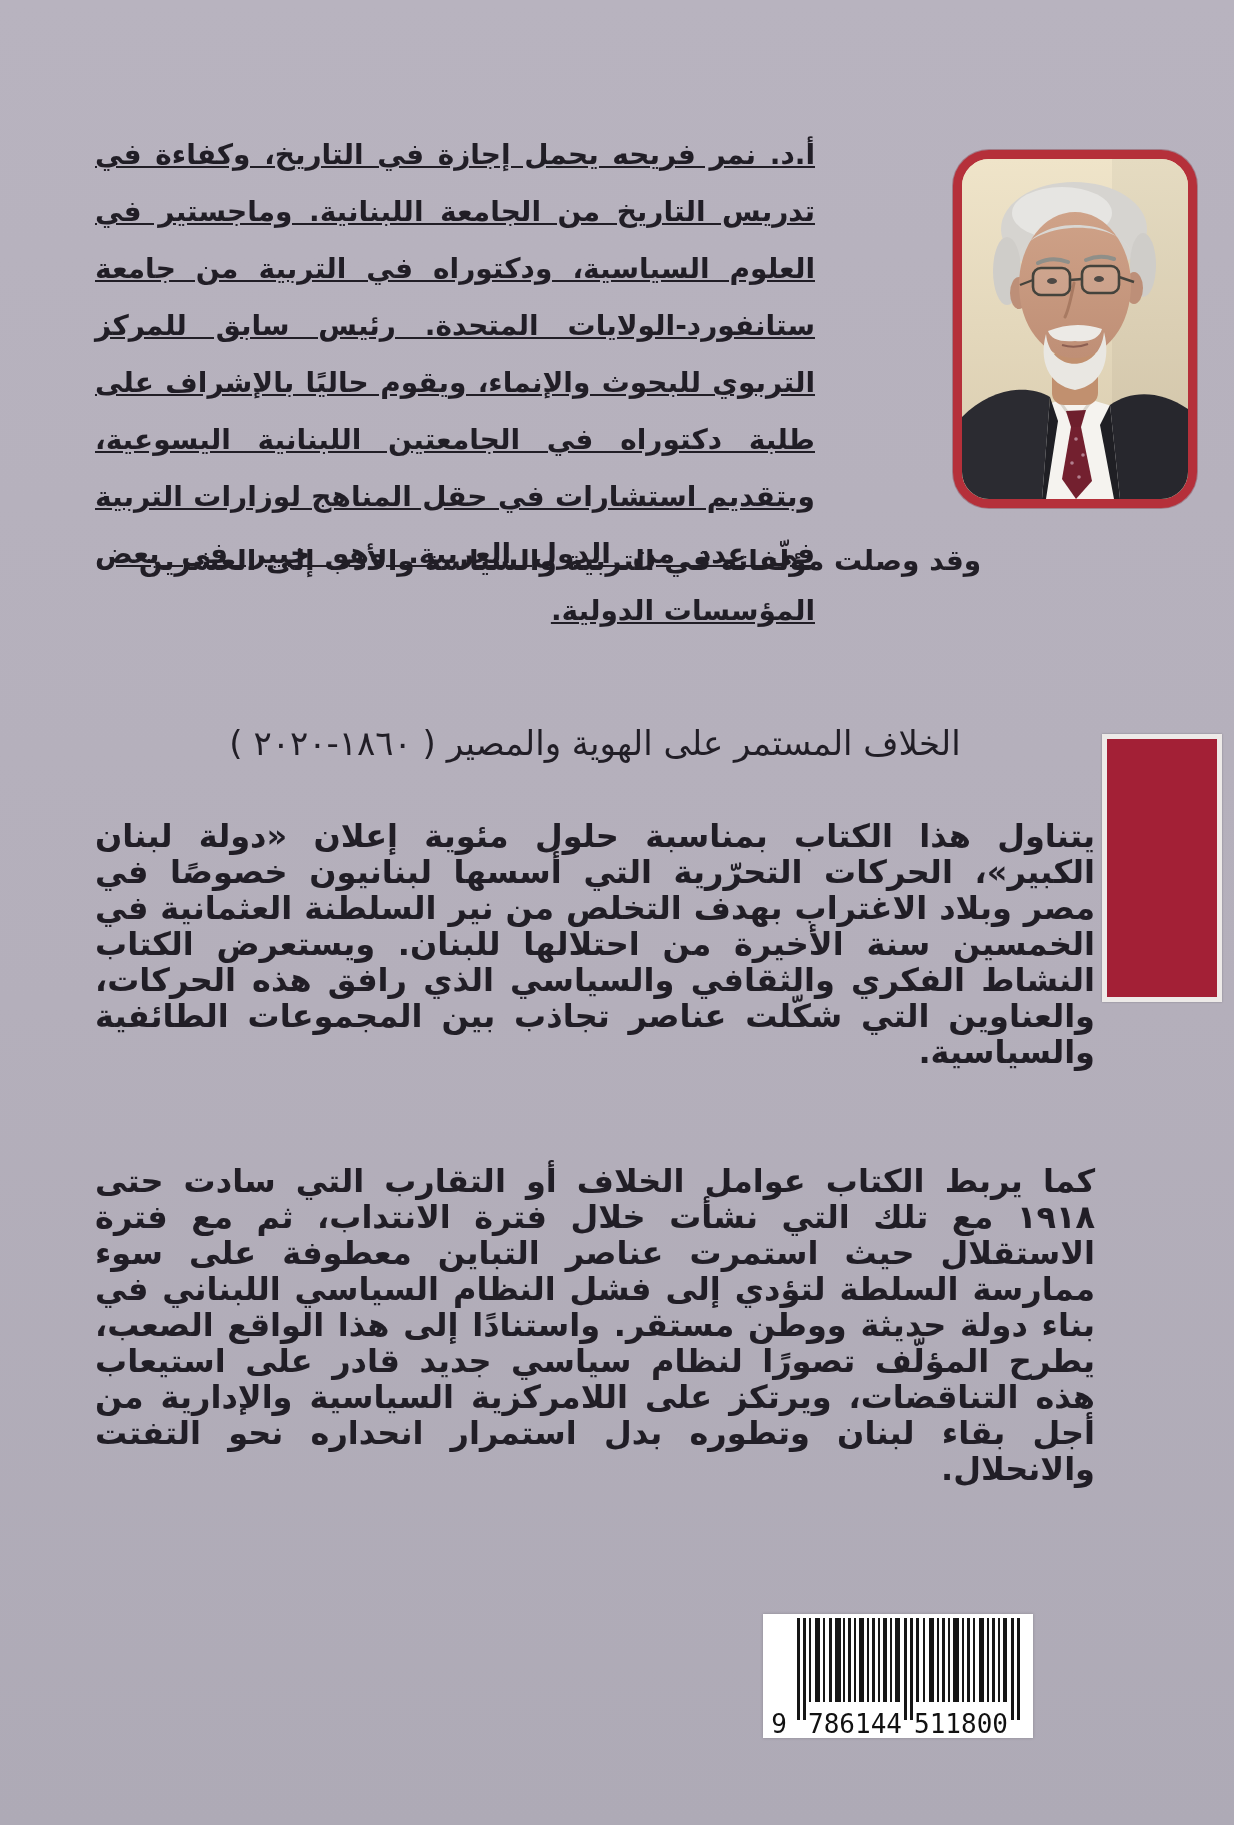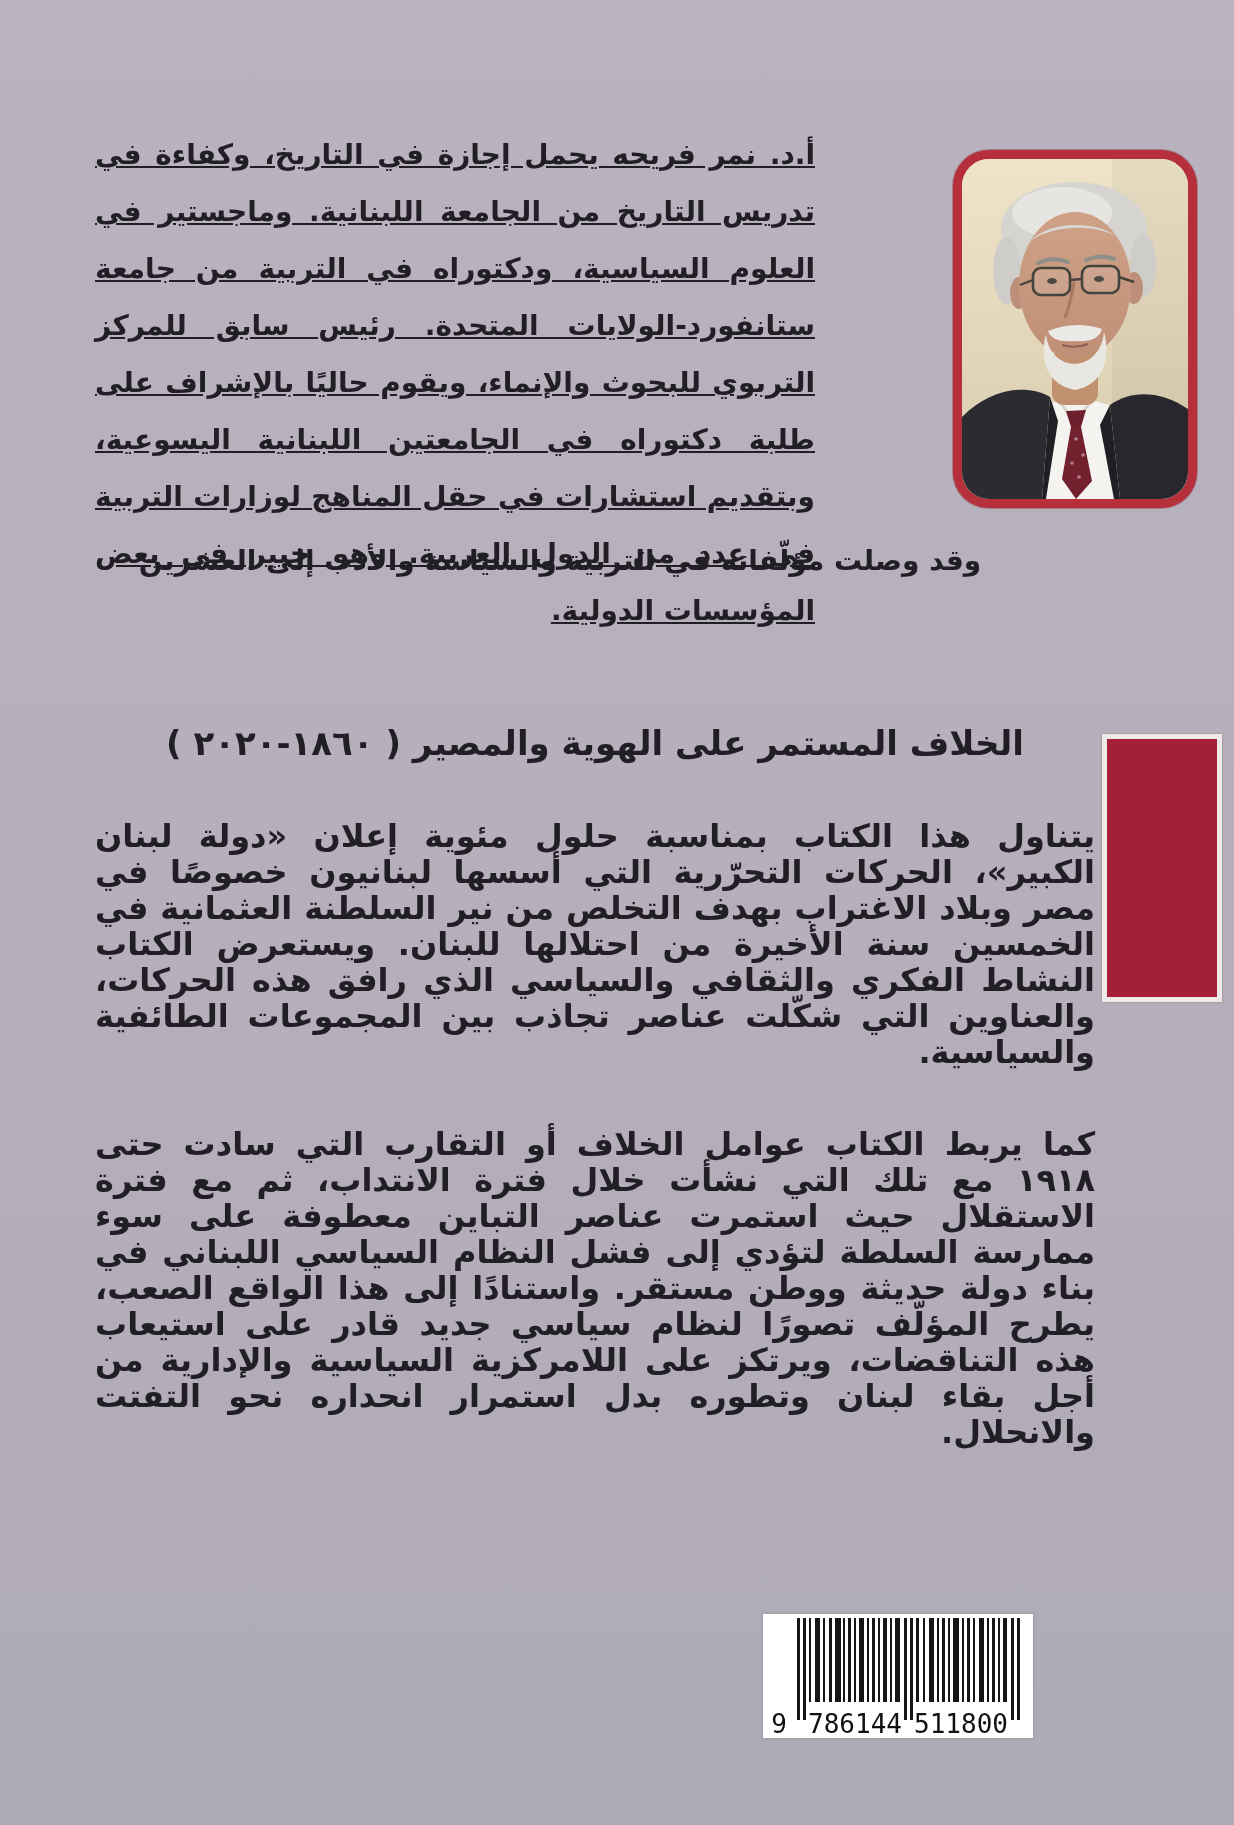--- a/index.html
+++ b/index.html
@@ -24,36 +24,36 @@
   }
   .photo-frame{
     left:953px;top:150px;width:226px;height:340px;
     border:9px solid #b5303a;border-radius:36px;
     overflow:hidden;background:#e9dec4;
     box-shadow:0 0 0 1px rgba(120,30,40,.35);
   }
   .photo-frame svg{display:block;}
   .heading{
     left:95px;top:700px;width:1000px;
-    font-size:34px;font-weight:bold;
+    font-size:34px;font-weight:normal;
     direction:rtl;text-align:center;
     letter-spacing:0;
   }
   .accent-rect{
     left:1102px;top:734px;width:110px;height:258px;
     background:#a32036;border:5px solid #edeae8;
     box-shadow:0 0 2px rgba(0,0,0,.25);
   }
   .syn{
     left:95px;width:1000px;
     font-size:32px;font-weight:bold;line-height:36px;
     direction:rtl;text-align:justify;text-align-last:right;
   }
   .syn-1{top:818px;}
-  .syn-2{top:1126px;}
+  .syn-2{top:1163px;}
   .barcode{
     left:763px;top:1614px;width:270px;height:124px;
     background:#ffffff;box-shadow:0 0 3px rgba(0,0,0,.2);
   }
   .barcode svg{display:block;}
   .bc-digit{font-family:"DejaVu Sans Mono",monospace;font-size:26px;fill:#111;}
 </style>
 </head>
 <body>
 

